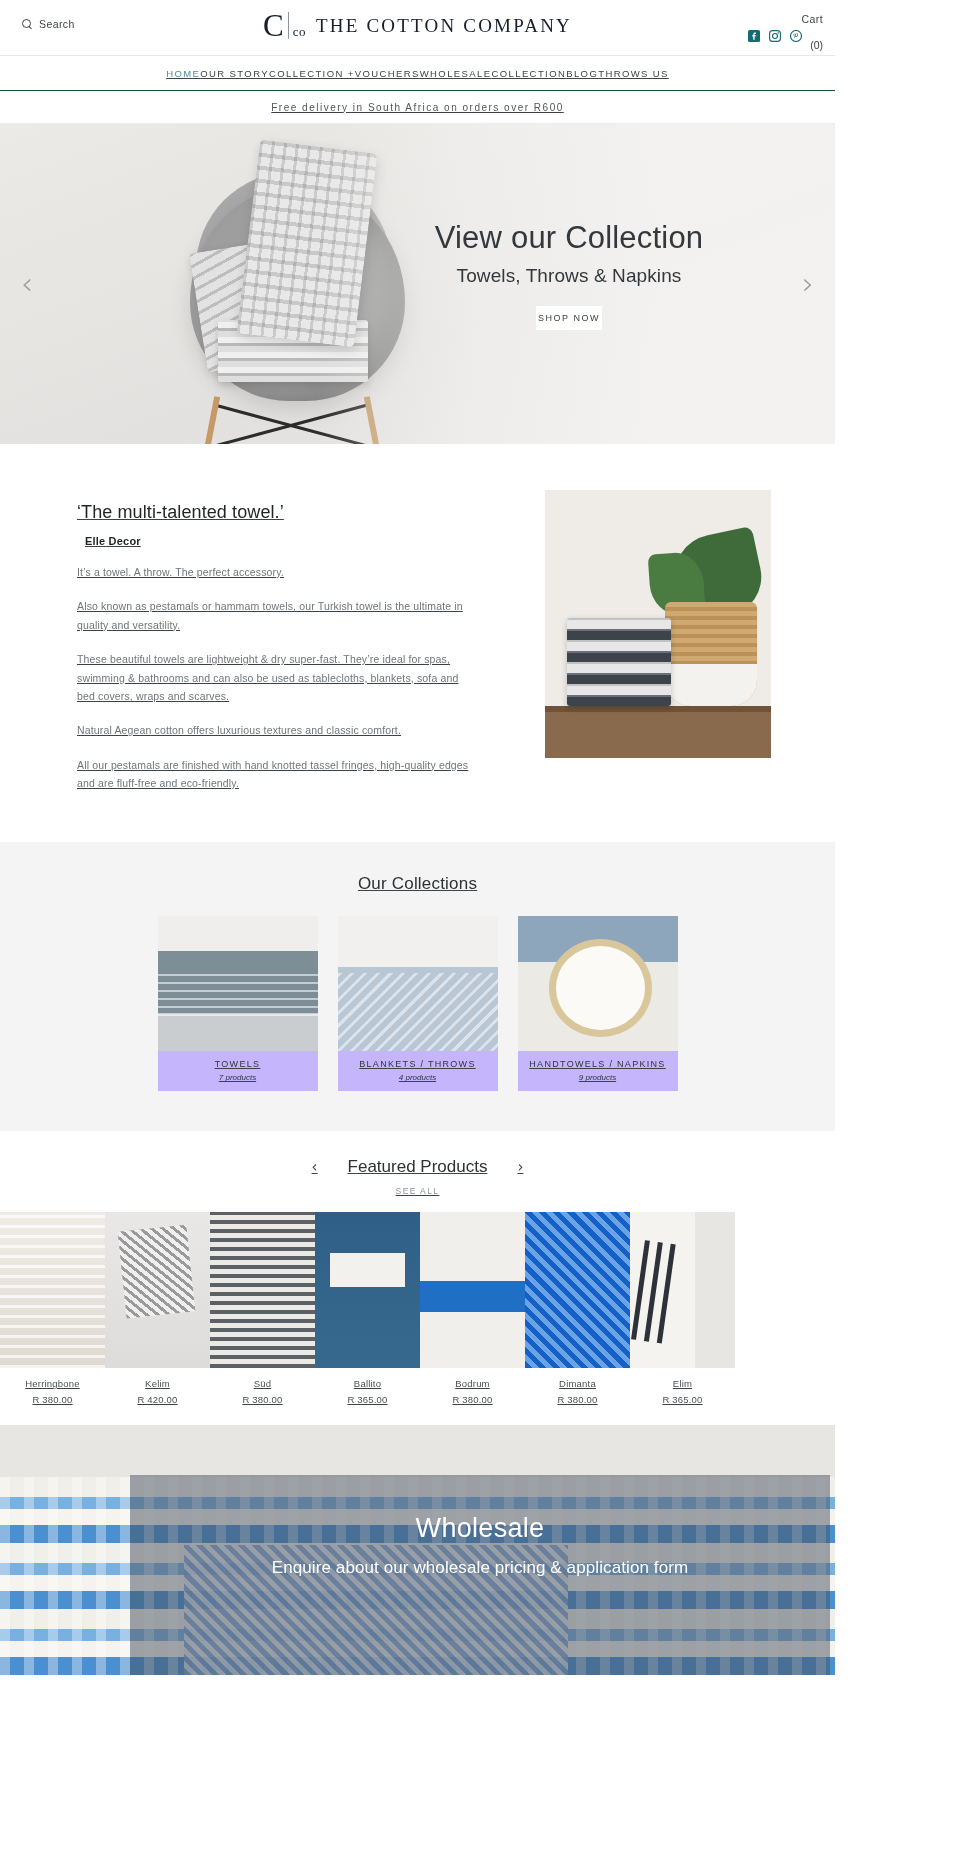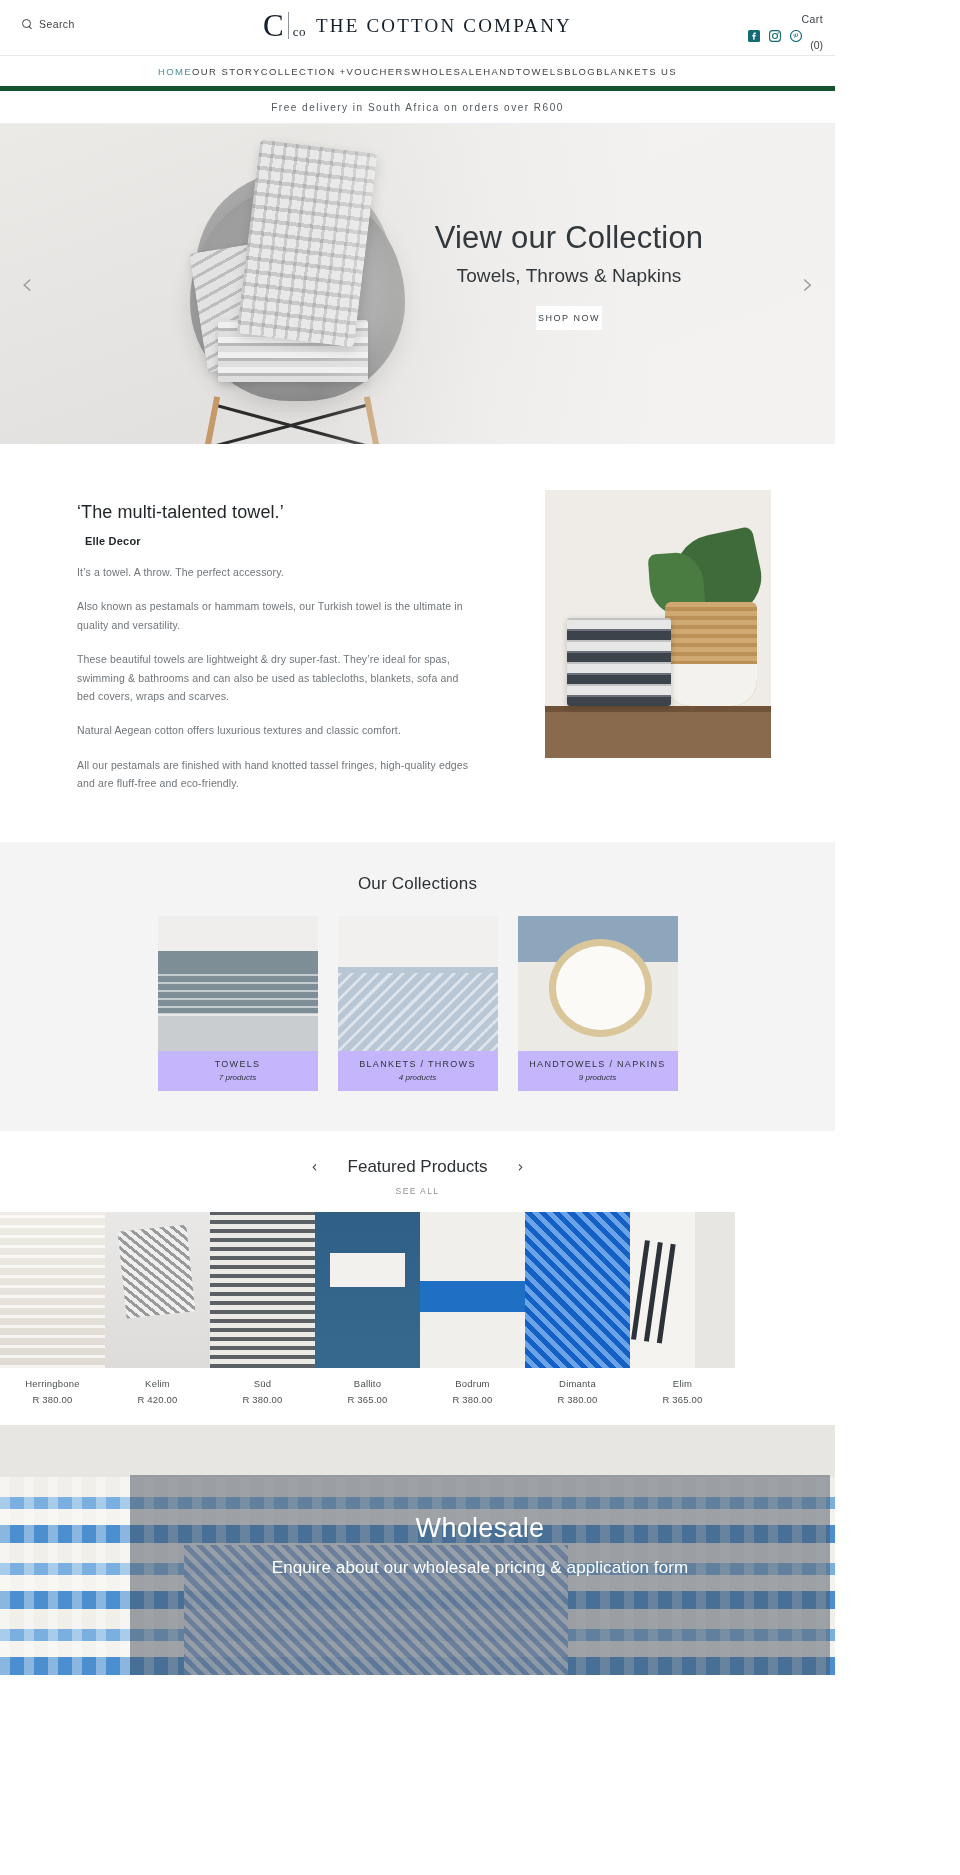--- a/index.html
+++ b/index.html
@@ -3,21 +3,21 @@
 <meta charset="utf-8">
 <style>
   * { box-sizing: border-box; margin: 0; padding: 0; }
   html, body { width: 960px; }
   body {
     font-family: "Liberation Sans", sans-serif;
     background: #ffffff;
     color: #3d4246;
     -webkit-font-smoothing: antialiased;
   }
-  .page { width: 835px; position: relative; overflow: hidden; }
+  .page { width: 835px; position: relative; overflow: hidden; text-decoration: underline; }
 
   
   .header {
     height: 55px;
     position: relative;
     background: #fff;
     display: flex;
     align-items: flex-start;
   }
   .search-box {
@@ -61,21 +61,21 @@
   .cart-count { font-size: 10.5px; color: #3d4246; margin-top: 14px; }
   .socials {
     position: absolute; right: 33px; top: 30px;
     display: flex; gap: 9px; align-items: center;
   }
   .soc { width: 12px; height: 12px; display: block; }
 
   
   .nav {
     border-top: 1px solid #e6e8ea;
-    border-bottom: 5px solid #14532d;
+    border-bottom: 1px solid #14532d;
     height: 36px;
     display: flex; align-items: center; justify-content: center;
   }
   .nav a {
     font-size: 9.5px; letter-spacing: 1.4px; color: #3d4246;
     text-decoration: none; cursor: pointer; white-space: nowrap;
   }
   .nav a.active { color: #4a8f97; }
 
   
@@ -313,23 +313,23 @@
       </span>
     </div>
   </div>
 
   <nav class="nav">
     <a class="active">HOME</a>
     <a>OUR STORY</a>
     <a>COLLECTION +</a>
     <a>VOUCHERS</a>
     <a>WHOLESALE</a>
-    <a>HANDTOWELS</a>
+    <a>COLLECTION</a>
     <a>BLOG</a>
-    <a>BLANKETS US</a>
+    <a>THROWS US</a>
   </nav>
 
   <div class="announce">
     <span>Free delivery in South Africa on orders over R600</span>
   </div>
 
   <div class="hero">
     <div class="hero-photo">
       <div class="wall"></div>
       <div class="chair-back"></div>

